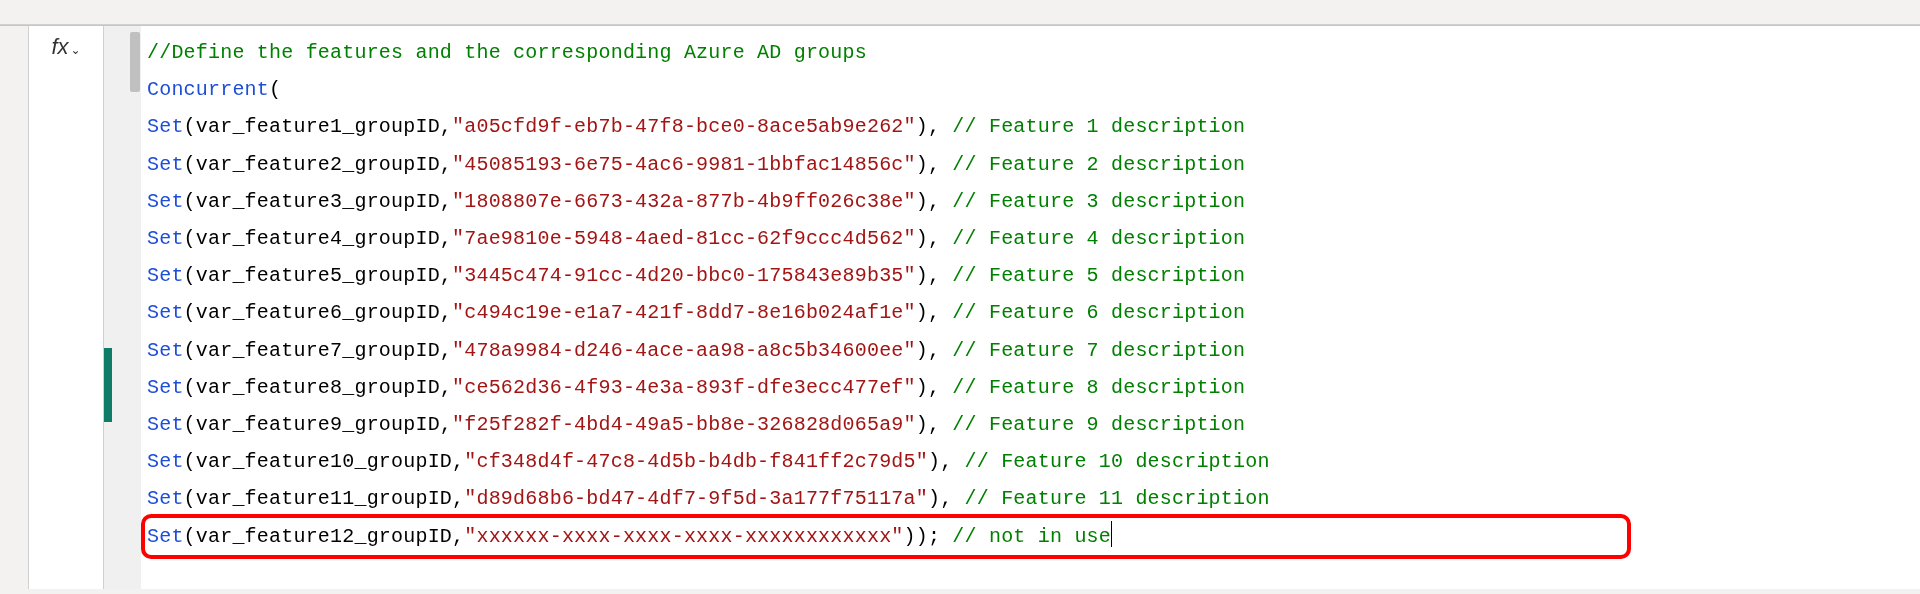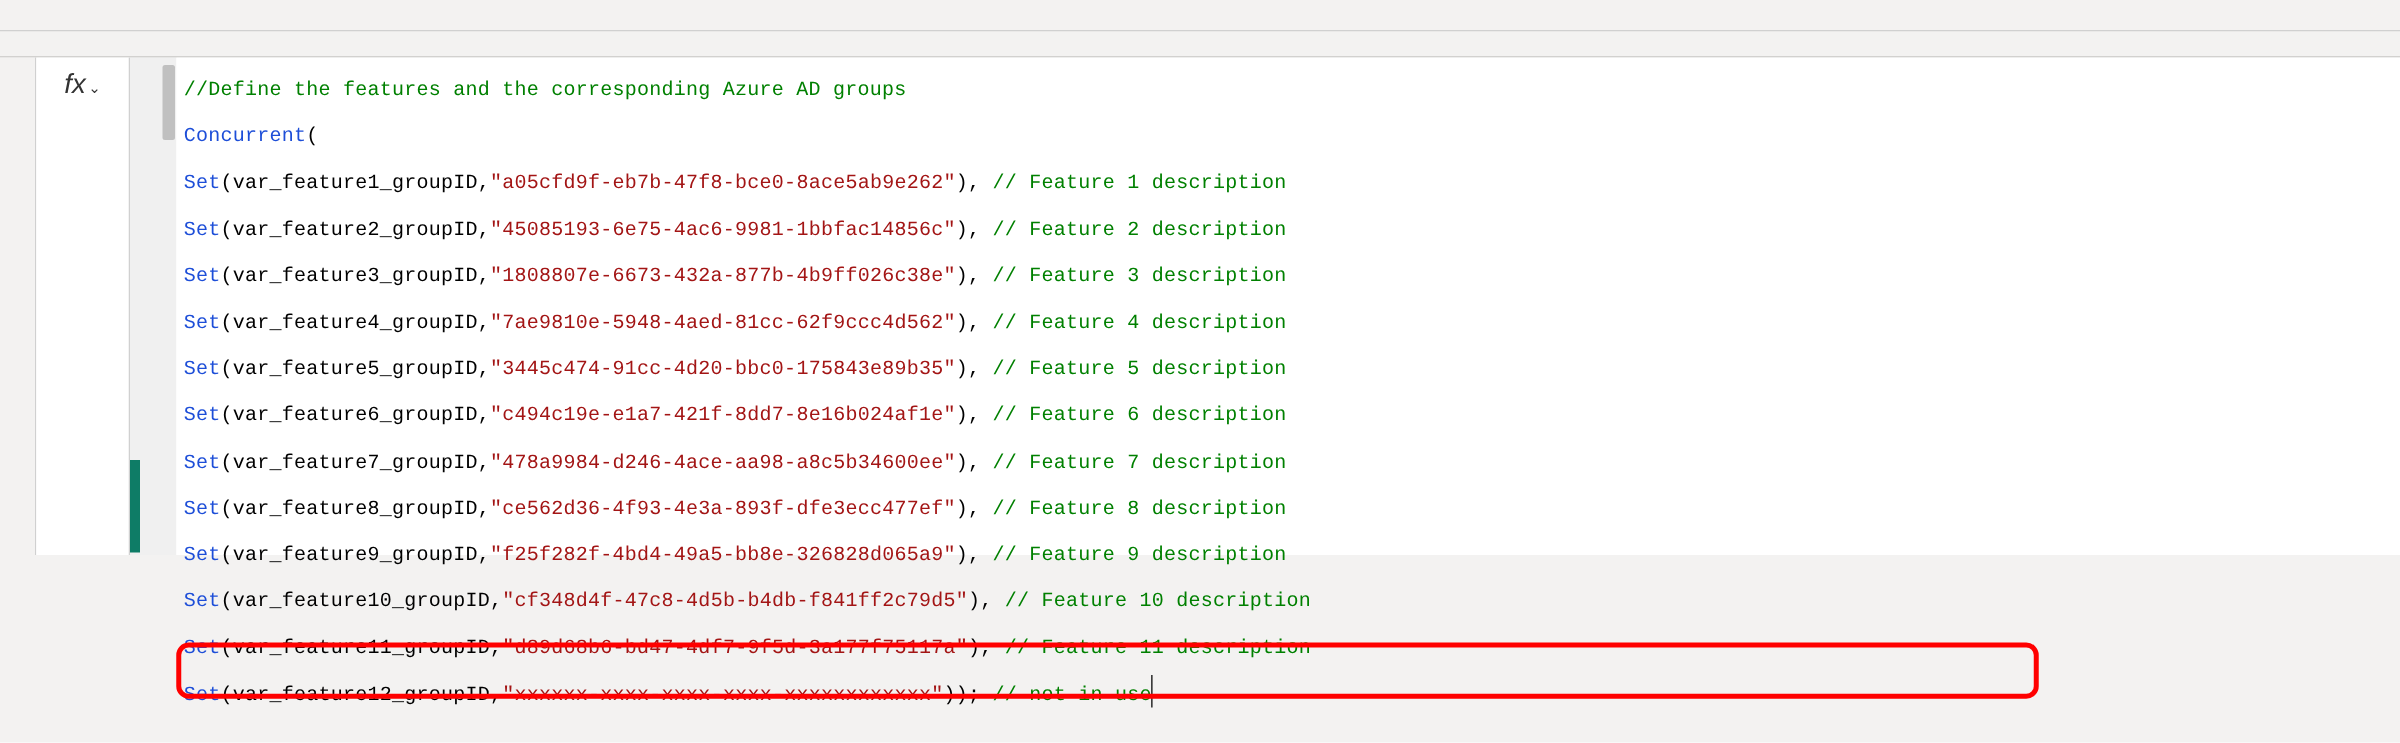--- a/index.html
+++ b/index.html
@@ -17,22 +17,21 @@
     position: relative;
   }
   .top-bar {
     height: 25px;
     background: #f3f2f1;
     border-bottom: 1px solid #d0d0d0;
   }
   .formula-row {
     display: flex;
     align-items: stretch;
-    height: 399px;
-    margin-top: 20px;
+    height: 564px;
   }
   .left-margin {
     width: 29px;
     background: #f3f2f1;
     border-right: 1px solid #d0d0d0;
   }
   .fx-cell {
     width: 75px;
     background: #ffffff;
     border-right: 1px solid #d0d0d0;
@@ -85,21 +84,21 @@
     margin-top: 6px;
     margin-left: 1px;
   }
   .code-area {
     flex: 1;
     background: #ffffff;
     padding: 8px 6px;
     line-height: 37.2px;
     white-space: pre;
     position: relative;
-    font-size: 16px;
+    font-size: 20px;
     letter-spacing: 0.2px;
   }
   .tok-comment { color: #008000; }
   .tok-blue { color: #1d4ed8; }
   .tok-black { color: #000000; }
   .tok-red { color: #a31515; }
   .red-box {
     position: absolute;
     border: 4px solid #ff0000;
     border-radius: 10px;

